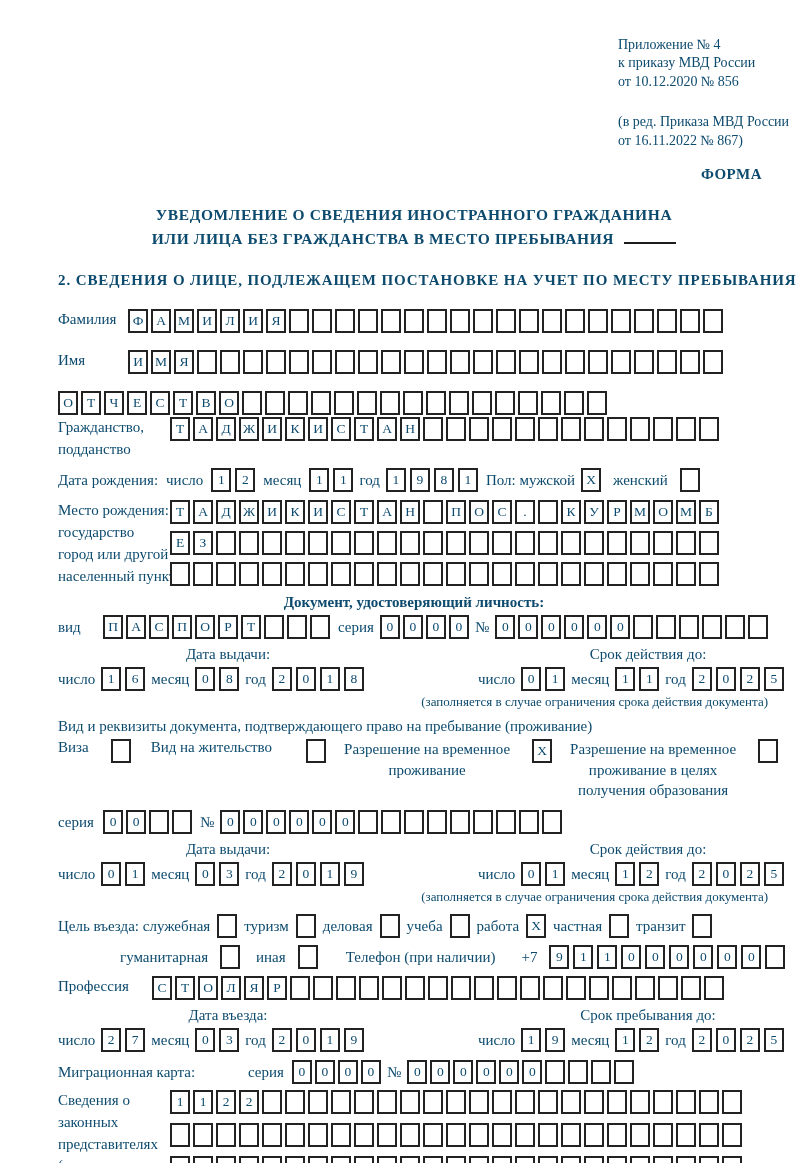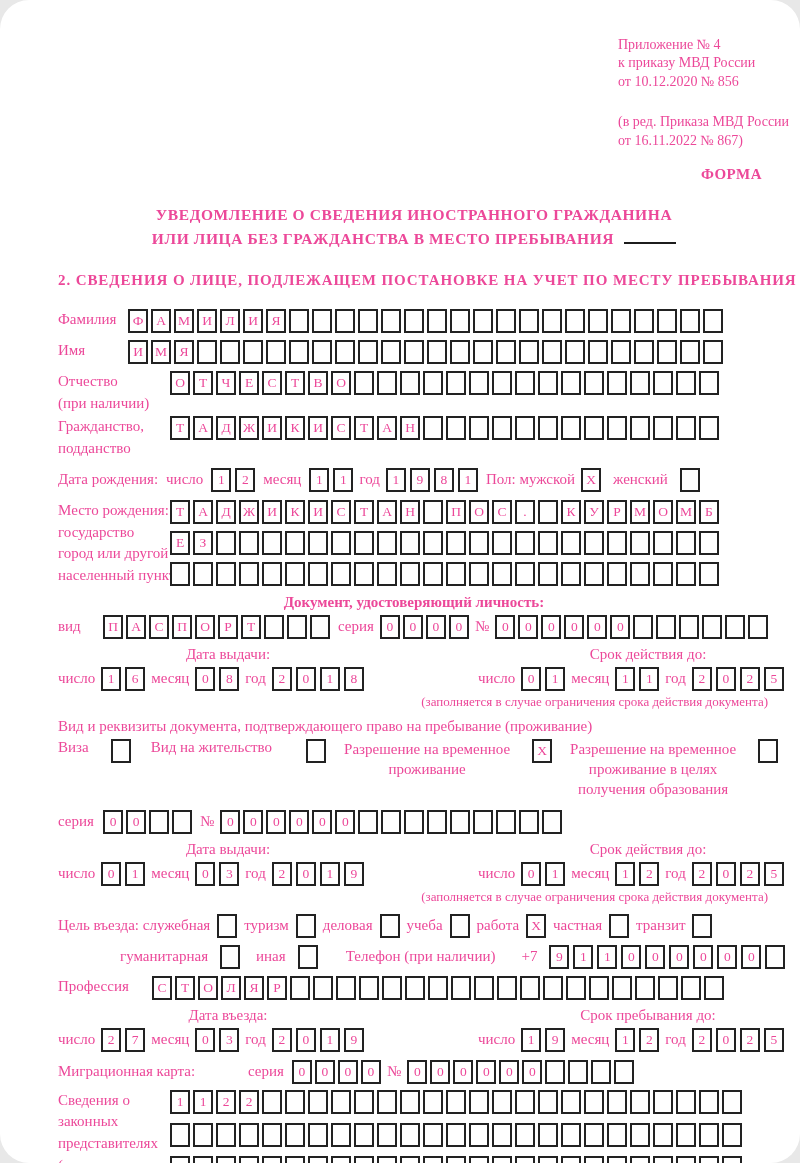--- a/index.html
+++ b/index.html
@@ -1,28 +1,28 @@
 <!DOCTYPE html>
 <html><head>
 <meta charset="utf-8">
 <style>
   html,body { margin:0; padding:0; background:#e8e8e8; }
   .page {
-    width:800px; height:1163px; background:#ffffff; color:#ec4899;
+    width:800px; height:1163px; background:#ffffff; color:#0c4a6e;
     font-family:"Liberation Serif","DejaVu Serif",serif; font-size:15px;
     position:relative; margin:0 auto; overflow:hidden; box-sizing:border-box;
-    padding:36px 30px 20px 58px; white-space:nowrap;border-radius:29px;
+    padding:36px 30px 20px 58px; white-space:nowrap;
   }
   .hdr { margin-left:560px; font-size:14px; line-height:1.32; }
   .hdr .ed { margin-top:22px; }
   .forma { text-align:right; margin-top:16px; margin-right:8px; font-weight:bold; font-size:15px; letter-spacing:.5px; }
   .title { text-align:center; font-weight:bold; font-size:15.5px; margin-top:20px; line-height:1.5; letter-spacing:.6px; }
   .blank { display:inline-block; width:52px; border-bottom:2px solid #1c1c1c; margin-left:10px; }
   .sec { font-weight:bold; font-size:15px; margin-top:22px; letter-spacing:.9px; }
-  .row { display:flex; align-items:flex-start; margin-top:7px; }
+  .row { display:flex; align-items:flex-start; margin-top:17px; }
   .rowc { display:flex; align-items:center; margin-top:5px; }
   .lbl { line-height:1.45; }
   .w70 { width:70px; flex:none; }
   .w112 { width:112px; flex:none; }
   .strip { display:flex; gap:3px; flex:none; }
   .dstrip { display:flex; gap:4px; flex:none; }
   .cell {
     display:inline-block; width:16px; height:20px; border:2px solid #222;
     text-align:center; font-size:13.5px; line-height:20px; flex:none; background:#fff;
   }
@@ -120,24 +120,20 @@
         <span class="cell"></span>
         <span class="cell"></span>
         <span class="cell"></span>
         <span class="cell"></span>
         <span class="cell"></span>
         <span class="cell"></span>
       </div>
   </div>
 
   <div class="row">
-    <div class="lbl w112">
-      <div>Отчество</div>
-      <div>(при наличии)</div>
-    </div>
     <div class="strip">
         <span class="cell">О</span>
         <span class="cell">Т</span>
         <span class="cell">Ч</span>
         <span class="cell">Е</span>
         <span class="cell">С</span>
         <span class="cell">Т</span>
         <span class="cell">В</span>
         <span class="cell">О</span>
         <span class="cell"></span>

